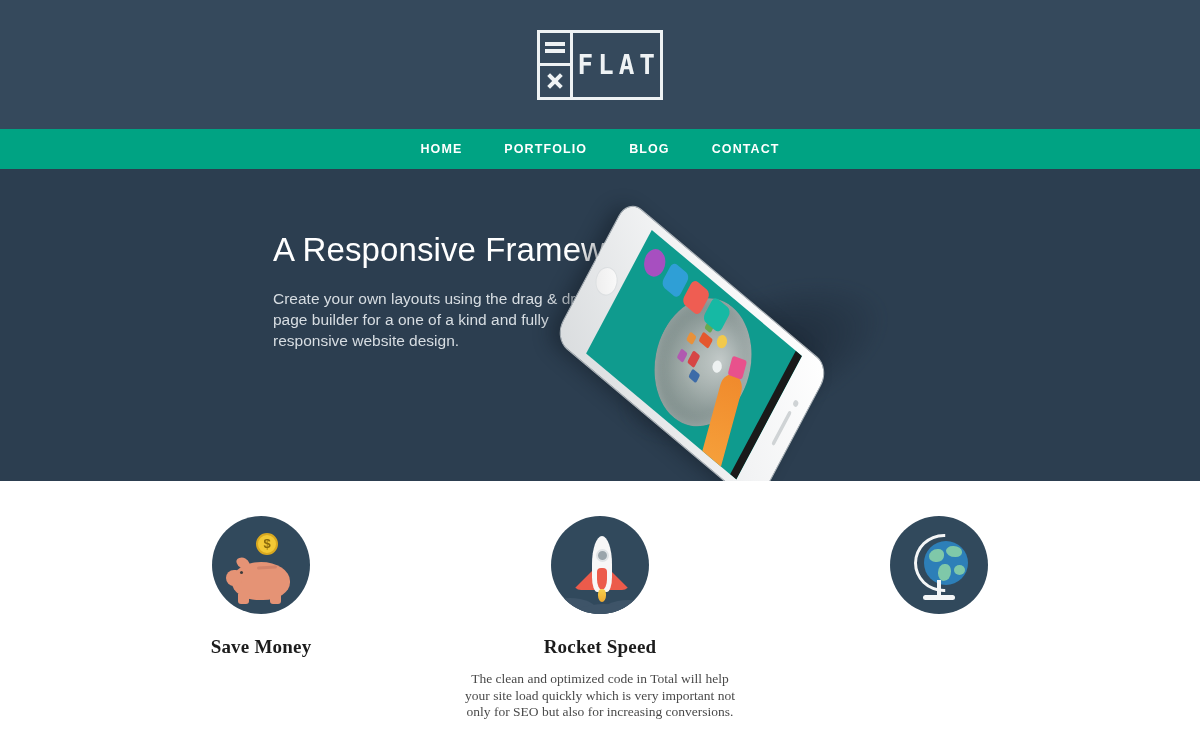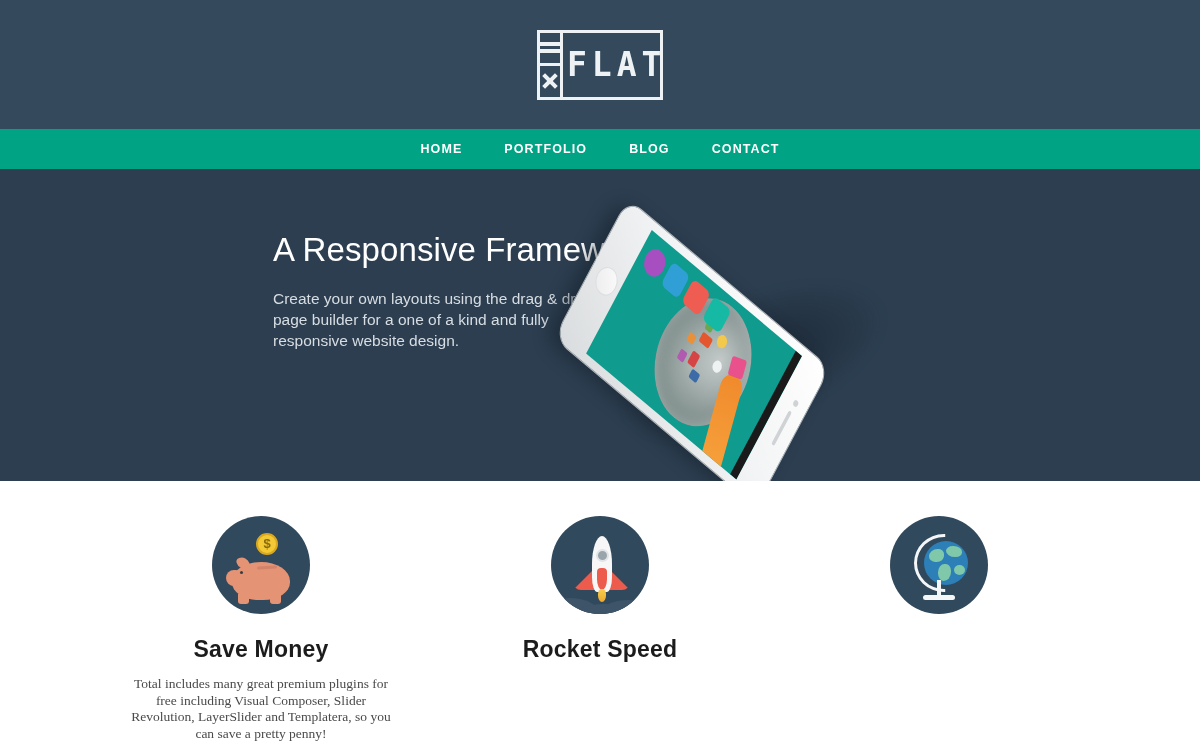--- a/index.html
+++ b/index.html
@@ -79,21 +79,21 @@
   }
   .x-glyph::before { transform: rotate(45deg); }
   .x-glyph::after  { transform: rotate(-45deg); }
   .logo-word {
     flex: 1;
     display: flex;
     align-items: center;
     justify-content: center;
     color: #eef2f4;
     font-family: "DejaVu Sans Mono", monospace;
-    font-size: 33px;
+    font-size: 26px;
     font-weight: bold;
     letter-spacing: 5px;
     padding-left: 4px;
     box-sizing: border-box;
   }
 
   
   .main-nav {
     height: 40px;
     background: #00a383;
@@ -325,22 +325,22 @@
   .icon-circle {
     width: 98px;
     height: 98px;
     border-radius: 50%;
     background: #31495c;
     margin: 0 auto 22px;
     position: relative;
     overflow: hidden;
   }
   .feature-title {
-    font-family: Liberation Sans, sans-serif;
-    font-size: 23px;
+    font-family: Liberation Serif, serif;
+    font-size: 19px;
     font-weight: bold;
     color: #1c1c1c;
     margin: 0 0 13px 0;
     letter-spacing: 0.2px;
   }
   .feature-text {
     font-family: "Liberation Serif", serif;
     font-size: 13.5px;
     line-height: 16.5px;
     color: #4a4a4a;
@@ -581,36 +581,36 @@
           <span class="coin">$</span>
           <span class="piggy-body"></span>
           <span class="piggy-snout"></span>
           <span class="piggy-ear"></span>
           <span class="piggy-slot"></span>
           <span class="piggy-eye"></span>
           <span class="piggy-leg l1"></span>
           <span class="piggy-leg l2"></span>
         </div>
         <h3 class="feature-title">Save Money</h3>
-        <p class="feature-text">Total includes many great premium plugins for free including Visual Composer, Slider Revolution, LayerSlider and Templatera, so you can save a pretty penny!</p>
       </div>
 
       <div class="feature-col">
         <div class="icon-circle">
           <span class="rk-cloud c1"></span>
           <span class="rk-cloud c2"></span>
           <span class="rk-fin left"></span>
           <span class="rk-fin right"></span>
           <span class="rk-body"></span>
           <span class="rk-stripe"></span>
           <span class="rk-window"></span>
           <span class="rk-flame"></span>
           <span class="rk-cloud c3"></span>
         </div>
         <h3 class="feature-title">Rocket Speed</h3>
+        <p class="feature-text">The clean and optimized code in Total will help your site load quickly which is very important not only for SEO but also for increasing conversions.</p>
       </div>
 
       <div class="feature-col">
         <div class="icon-circle">
           <span class="gl-arc"></span>
           <span class="gl-ball">
             <span class="gl-land gl-l1"></span>
             <span class="gl-land gl-l2"></span>
             <span class="gl-land gl-l3"></span>
             <span class="gl-land gl-l4"></span>

